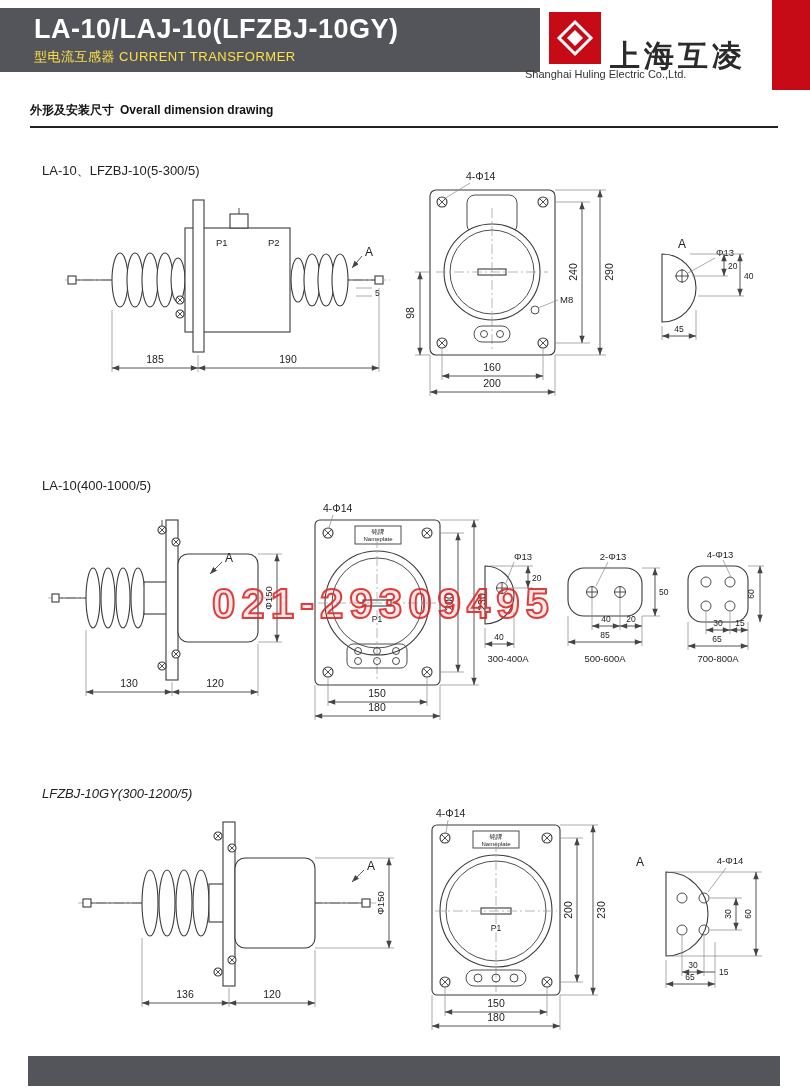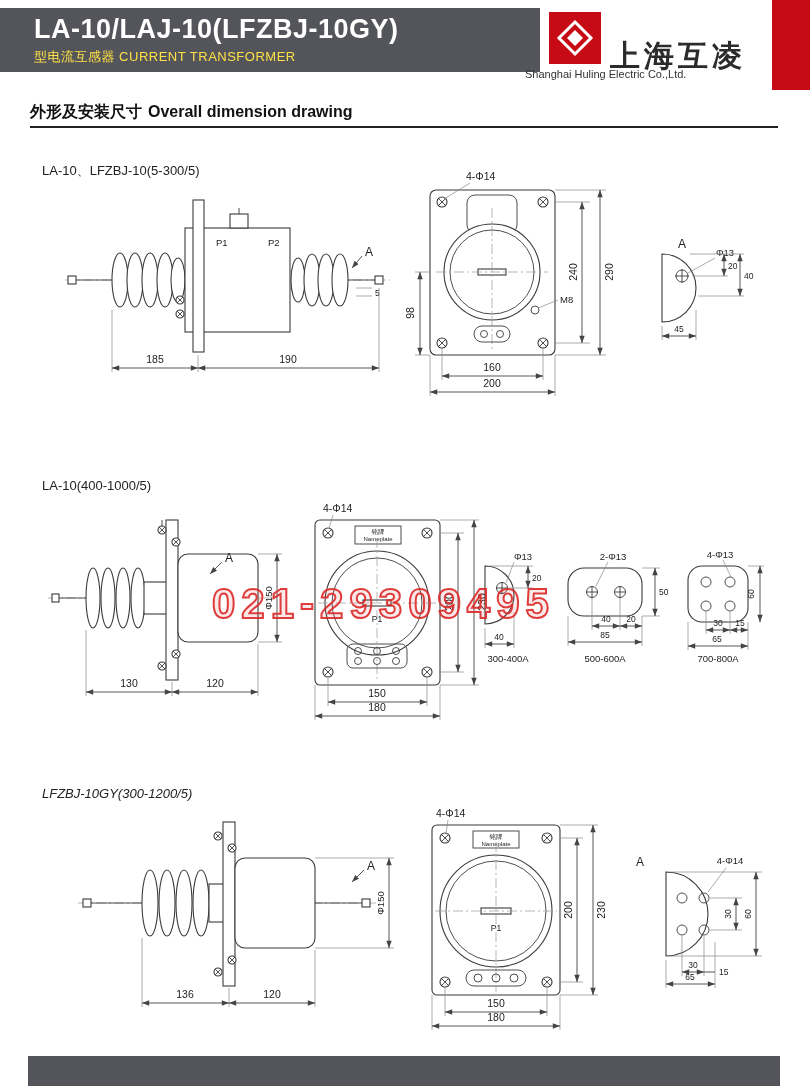--- a/index.html
+++ b/index.html
@@ -9,21 +9,21 @@
   .header-bar{position:absolute;left:0;top:8px;width:540px;height:64px;background:#54555a;
               color:#fff;box-sizing:border-box;padding:6px 0 12px 34px;}
   .header-title{font-size:27px;font-weight:bold;letter-spacing:.5px;}
   .header-subtitle{font-size:13px;margin-top:3px;color:#fde047;letter-spacing:.5px;}
   .logo-box{position:absolute;left:549px;top:12px;width:52px;height:52px;background:#c60b17;
             display:flex;align-items:center;justify-content:center;}
   .logo-text{position:absolute;left:610px;top:20px;font-size:30px;font-weight:bold;color:#2b2b2b;letter-spacing:4px;margin-top:16px;}
   .company-name{position:absolute;left:525px;top:68px;font-size:11px;color:#333;}
   .red-block{position:absolute;left:772px;top:0;width:38px;height:90px;background:#c60b17;}
   
-  .section-heading{position:absolute;left:30px;top:102px;font-size:16px;font-weight:bold;color:#111;}
+  .section-heading{position:absolute;left:30px;top:102px;font-size:12px;font-weight:bold;color:#111;}
   .section-heading .en{font-weight:bold;margin-left:6px;}
   .rule{position:absolute;left:30px;top:126px;width:748px;height:1.5px;background:#222;}
   
   .drw-label{position:absolute;font-size:13px;color:#222;}
   #lbl1{left:42px;top:162px;} #lbl2{left:42px;top:478px;} #lbl3{left:42px;top:786px;font-style:italic;}
   
   .wm{position:absolute;font-weight:bold;pointer-events:none;white-space:nowrap;}
   .wm-brand{left:183px;top:346px;font-size:44px;letter-spacing:12px;color:rgba(216,38,38,.82);}
   .wm-phone{left:212px;top:580px;font-size:42px;letter-spacing:6px;
             -webkit-text-stroke:2px rgba(220,40,40,.9);color:rgba(220,40,40,.10);}

